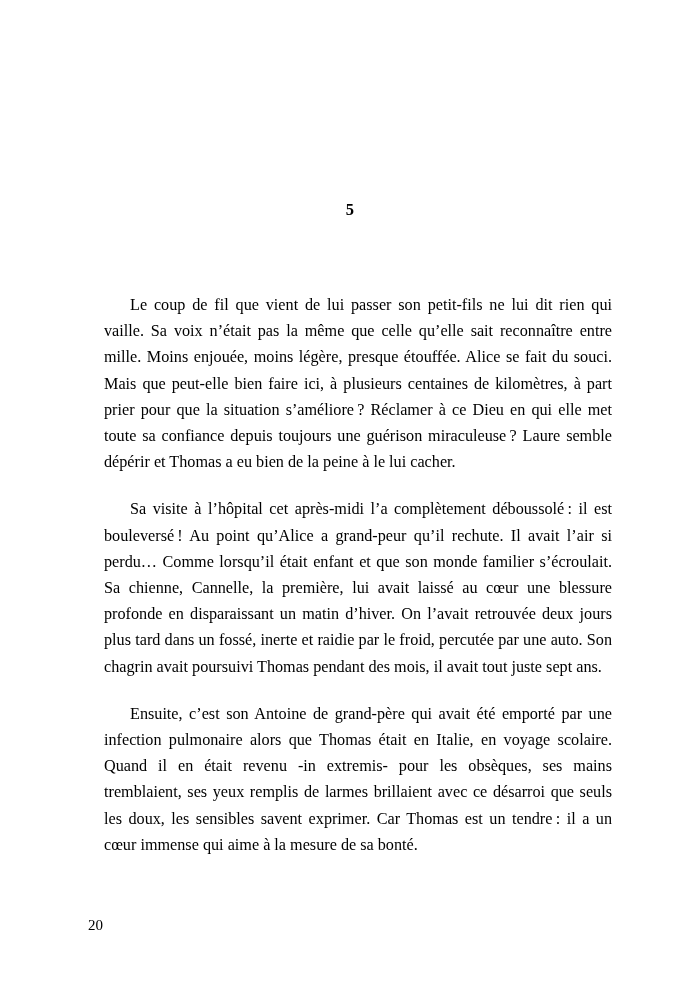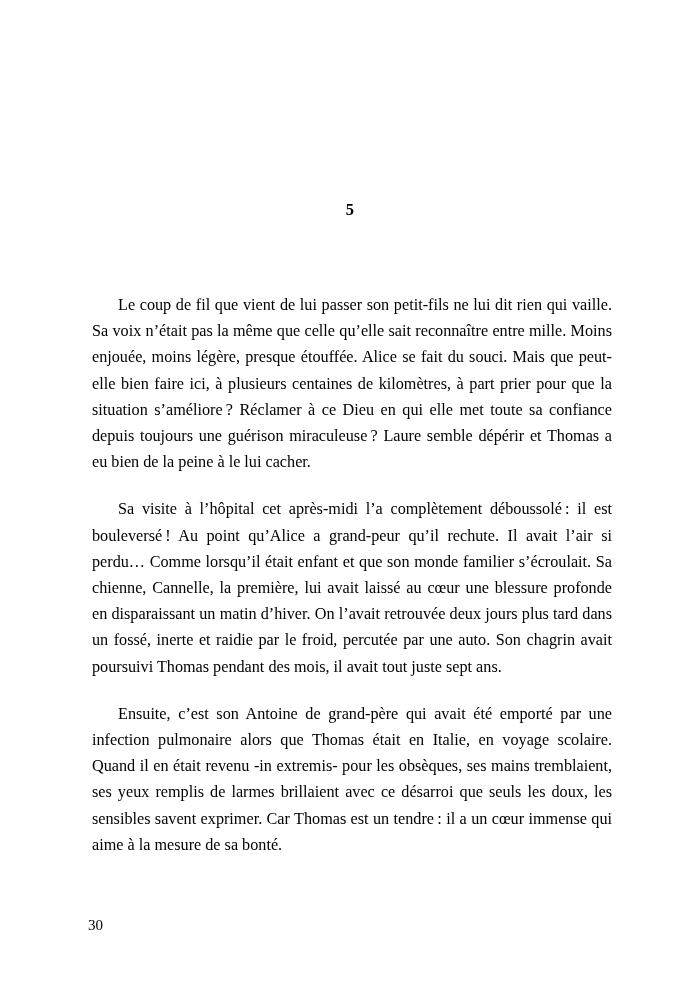--- a/index.html
+++ b/index.html
@@ -35,21 +35,21 @@
     top: 200px;
     letter-spacing: 0.5px;
   }
   .body-text {
     position: absolute;
     left: 88px;
     top: 292px;
     width: 524px;
   }
   .body-text p {
-    margin: 0 0 21px 4px;
+    margin: 0 0 21px 16px;
     text-align: justify;
     text-justify: inter-word;
     font-size: 16.2px;
     line-height: 26.2px;
     text-indent: 26px;
     hyphens: none;
   }
   .body-text p:last-child {
     margin-bottom: 0;
   }
@@ -67,15 +67,15 @@
 <div class="page">
 
   <div class="chapter-number">5</div>
 
   <div class="body-text">
     <p>Le coup de fil que vient de lui passer son petit-fils ne lui dit rien qui vaille. Sa voix n’était pas la même que celle qu’elle sait reconnaître entre mille. Moins enjouée, moins légère, presque étouffée. Alice se fait du souci. Mais que peut-elle bien faire ici, à plusieurs centaines de kilomètres, à part prier pour que la situation s’améliore ? Réclamer à ce Dieu en qui elle met toute sa confiance depuis toujours une guérison miraculeuse ? Laure semble dépérir et Thomas a eu bien de la peine à le lui cacher.</p>
     <p>Sa visite à l’hôpital cet après-midi l’a complètement déboussolé : il est bouleversé ! Au point qu’Alice a grand-peur qu’il rechute. Il avait l’air si perdu… Comme lorsqu’il était enfant et que son monde familier s’écroulait. Sa chienne, Cannelle, la première, lui avait laissé au cœur une blessure profonde en disparaissant un matin d’hiver. On l’avait retrouvée deux jours plus tard dans un fossé, inerte et raidie par le froid, percutée par une auto. Son chagrin avait poursuivi Thomas pendant des mois, il avait tout juste sept ans.</p>
     <p>Ensuite, c’est son Antoine de grand-père qui avait été emporté par une infection pulmonaire alors que Thomas était en Italie, en voyage scolaire. Quand il en était revenu -in extremis- pour les obsèques, ses mains tremblaient, ses yeux remplis de larmes brillaient avec ce désarroi que seuls les doux, les sensibles savent exprimer. Car Thomas est un tendre : il a un cœur immense qui aime à la mesure de sa bonté.</p>
   </div>
 
-  <div class="folio">30</div>
+  <div class="folio">20</div>
 
 </div>
 
 </body></html>

